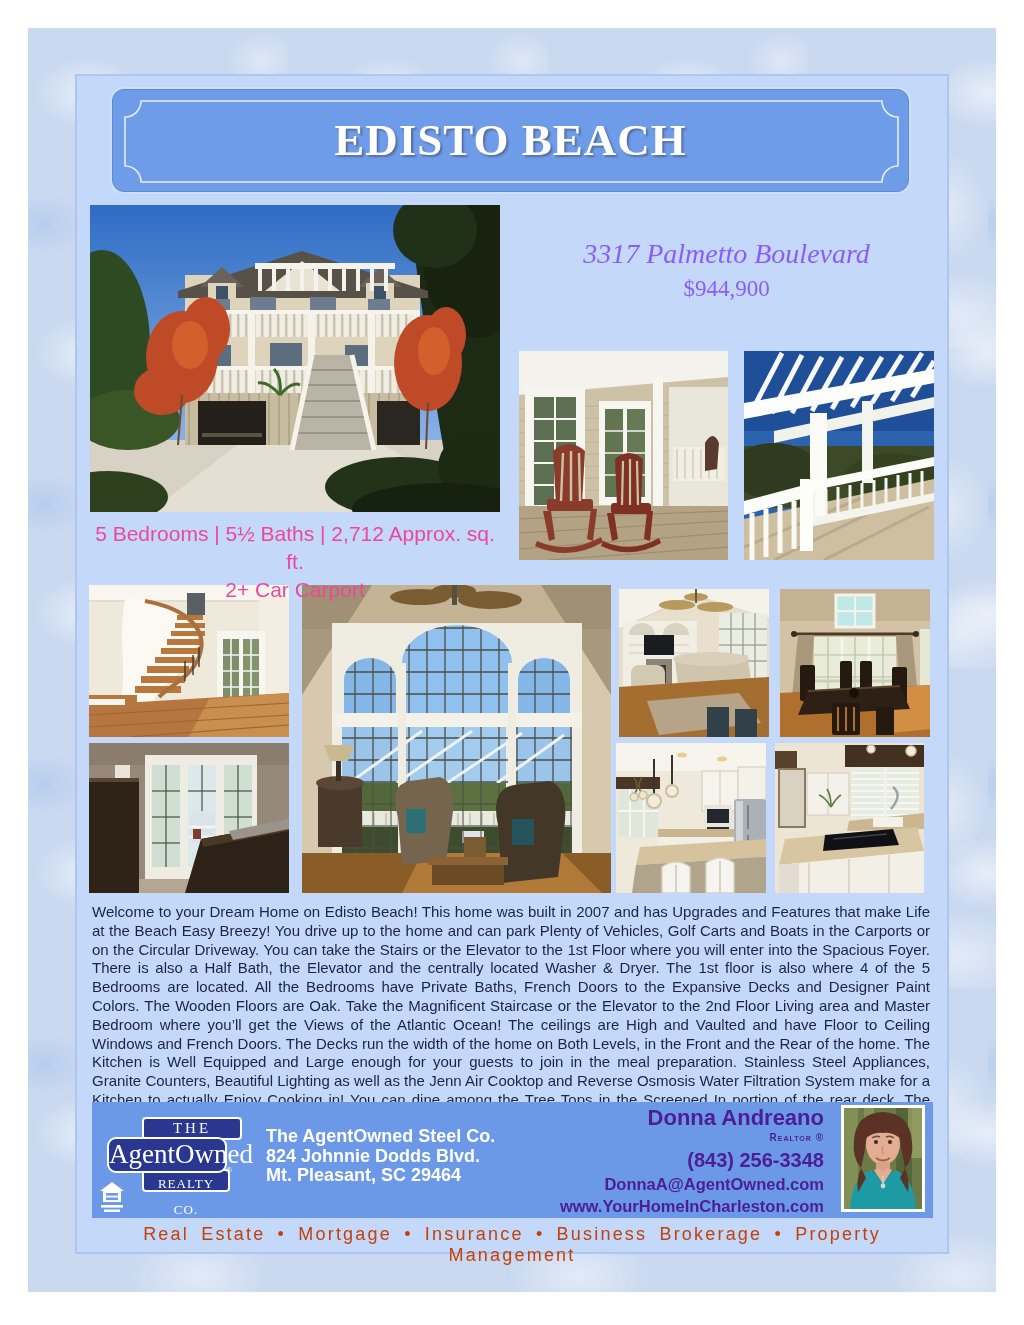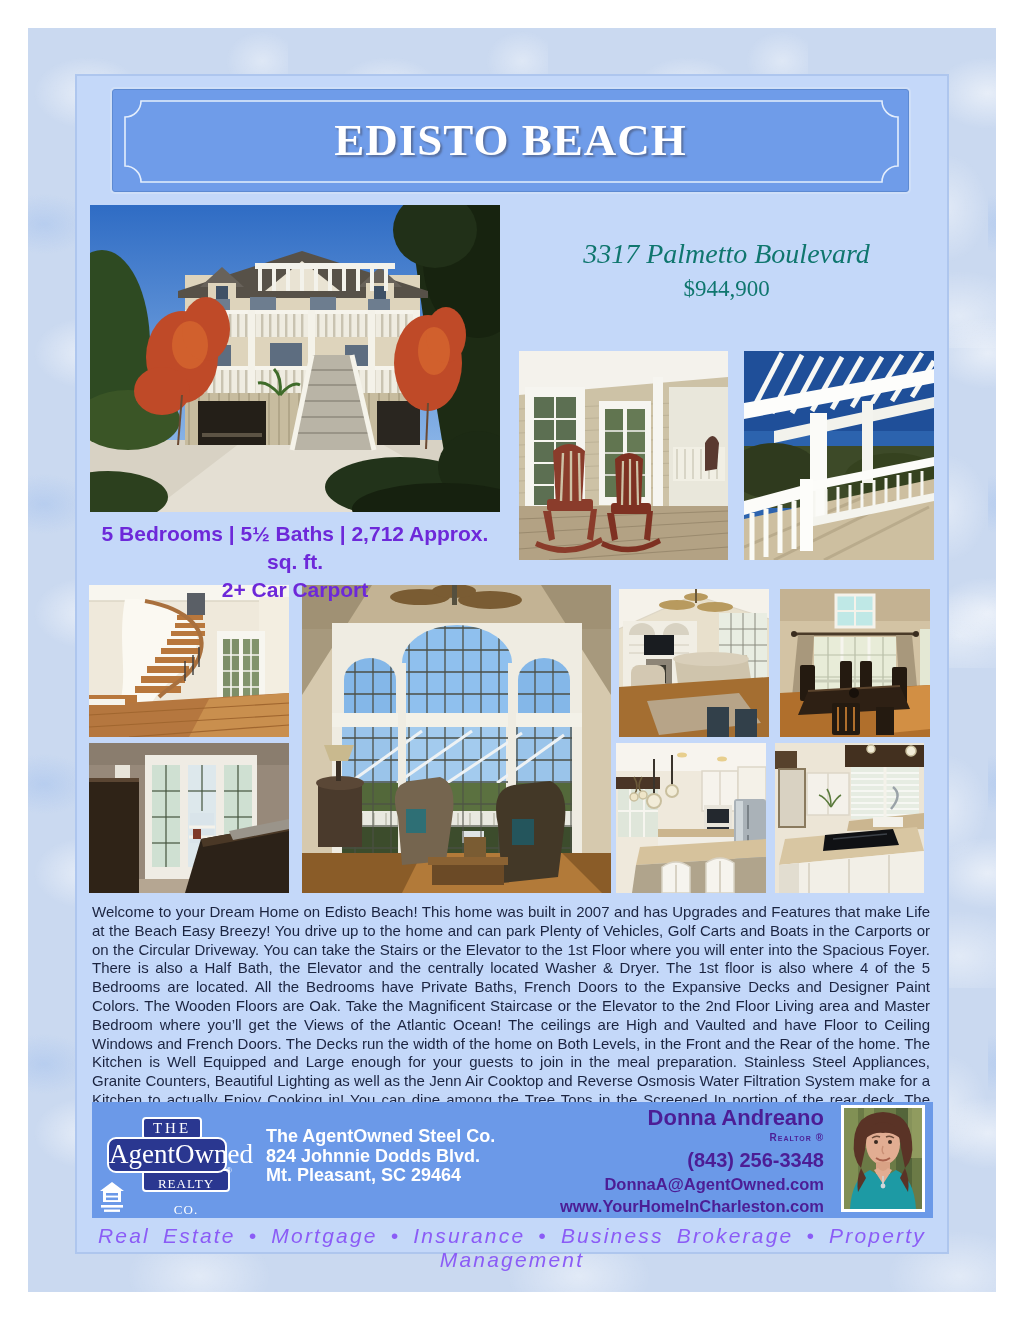--- a/index.html
+++ b/index.html
@@ -12,64 +12,64 @@
       radial-gradient(ellipse 90px 60px at 20% 25%, rgba(255,255,255,.55) 0%, rgba(255,255,255,0) 60%),
       radial-gradient(ellipse 70px 90px at 70% 60%, rgba(255,255,255,.42) 0%, rgba(255,255,255,0) 60%),
       radial-gradient(ellipse 110px 70px at 45% 90%, rgba(255,255,255,.45) 0%, rgba(255,255,255,0) 65%),
       radial-gradient(ellipse 60px 50px at 90% 15%, rgba(255,255,255,.38) 0%, rgba(255,255,255,0) 60%),
       radial-gradient(ellipse 80px 50px at 5% 70%, rgba(168,196,238,.55) 0%, rgba(168,196,238,0) 60%);
     background-size:300px 260px,340px 300px,380px 320px,260px 220px,320px 280px;}
   .content{position:absolute;left:75px;top:74px;width:874px;height:1180px;
     background:#c4d8f9;border:2px solid #aec6ee;box-sizing:border-box;}
   
   .banner{position:absolute;left:112px;top:89px;width:797px;height:103px;
-    background:#6f9ce9;border:1px solid #5d8ad2;box-sizing:border-box;border-radius:3px;
+    background:#6f9ce9;border:1px solid #5d8ad2;box-sizing:border-box;border-radius:12px;
     box-shadow:0 0 0 2px #cfdff8;}
   .banner svg.pinstripe{position:absolute;left:0;top:0;}
   .banner h1{margin:0;text-align:center;line-height:101px;
     font-family:"Liberation Serif",serif;font-weight:bold;font-size:45px;letter-spacing:1px;
     color:#ffffff;text-shadow:2px 2px 2px rgba(70,80,110,.6);}
   
-  .addr-block{position:absolute;left:519px;top:238px;width:415px;text-align:center;color:#0f766e;}
+  .addr-block{position:absolute;left:519px;top:238px;width:415px;text-align:center;color:#8b5cf6;}
   .addr{font-family:"Liberation Serif",serif;font-style:italic;font-size:28px;}
   .price{font-family:"Liberation Serif",serif;font-size:23px;margin-top:6px;}
   
   .photo{position:absolute;overflow:hidden;}
   .photo svg{display:block;}
   
   .stats{position:absolute;left:90px;top:520px;width:410px;text-align:center;
-    font-size:21px;line-height:28px;font-weight:700;color:#6d28d9;}
+    font-size:21px;line-height:28px;font-weight:400;color:#ec4899;}
   
   .desc{position:absolute;left:92px;top:903px;width:838px;text-align:justify;
     font-size:15px;line-height:18.8px;color:#1b2440;}
   
   .footer{position:absolute;left:92px;top:1102px;width:841px;height:116px;background:#6b99e8;}
   .logo-box{position:absolute;background:#2a3790;border:2px solid #ffffff;color:#fff;
     font-family:"Liberation Serif",serif;text-align:center;box-sizing:border-box;}
-  .logo-the{left:142px;top:1117px;width:60px;height:23px;border-radius:4px;
+  .logo-the{left:142px;top:1117px;width:100px;height:23px;border-radius:4px;
     font-size:15px;line-height:19px;letter-spacing:3px;}
   .logo-realty{left:136px;top:1169px;width:88px;height:23px;border-radius:4px;
     font-size:13px;line-height:26px;letter-spacing:1px;margin-left:6px;}
   .logo-main{left:107px;top:1137px;width:120px;height:36px;border-radius:9px;
     font-size:27px;line-height:31px;}
   .logo-reg{position:absolute;left:226px;top:1166px;color:#fff;font-size:8px;}
   .eho{position:absolute;left:99px;top:1181px;}
   .company{position:absolute;left:266px;top:1127px;color:#fff;font-weight:bold;
     font-size:18px;line-height:19.5px;}
   .company span{display:block;}
   .agent{position:absolute;left:492px;top:1106px;width:332px;text-align:right;color:#4c1d95;}
   .agent .name{font-size:22px;font-weight:bold;line-height:24px;}
   .agent .title{font-size:10px;font-weight:bold;font-variant:small-caps;letter-spacing:1px;line-height:16px;}
   .agent .phone{font-size:20px;font-weight:bold;line-height:24px;margin-top:2px;}
   .agent .mail{font-size:16.5px;font-weight:bold;line-height:20px;margin-top:2px;}
   .agent-photo{position:absolute;left:841px;top:1105px;width:78px;height:101px;
     border:3px solid #ffffff;}
   
   .services{position:absolute;left:75px;top:1224px;width:874px;text-align:center;
-    font-size:21px;letter-spacing:2.2px;word-spacing:5px;color:#8b5cf6;font-style:italic;}
+    font-size:18px;letter-spacing:2.2px;word-spacing:5px;color:#c2410c;}
 </style>
 </head>
 <body>
 
 <div id="page">
   <div class="texture"></div>
   <div class="content"></div>
 
   <div class="banner">
     <svg class="pinstripe" width="797" height="103">

